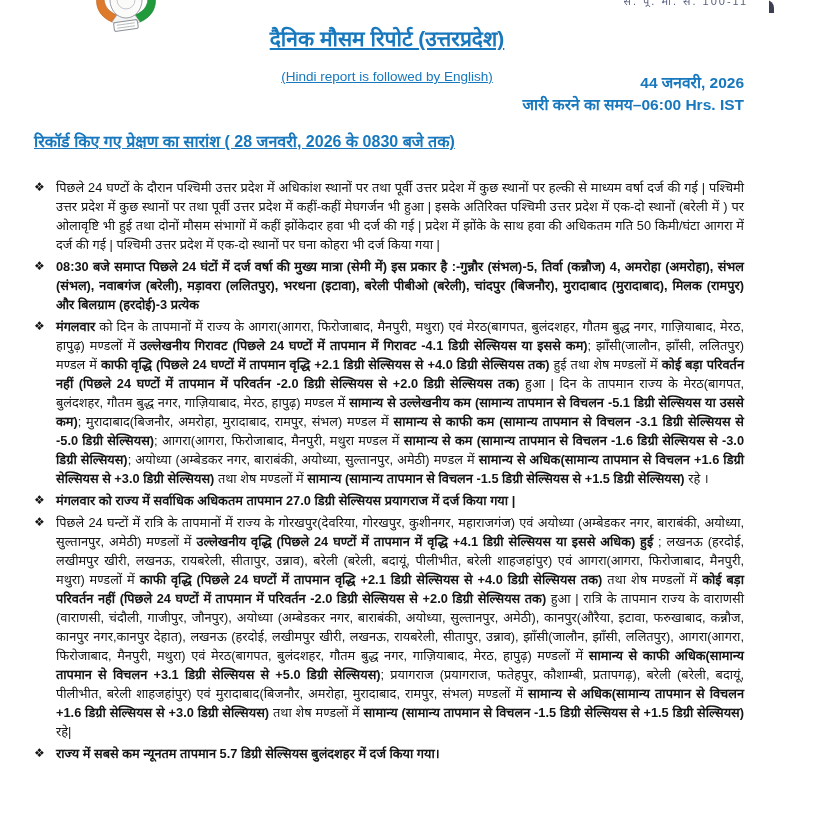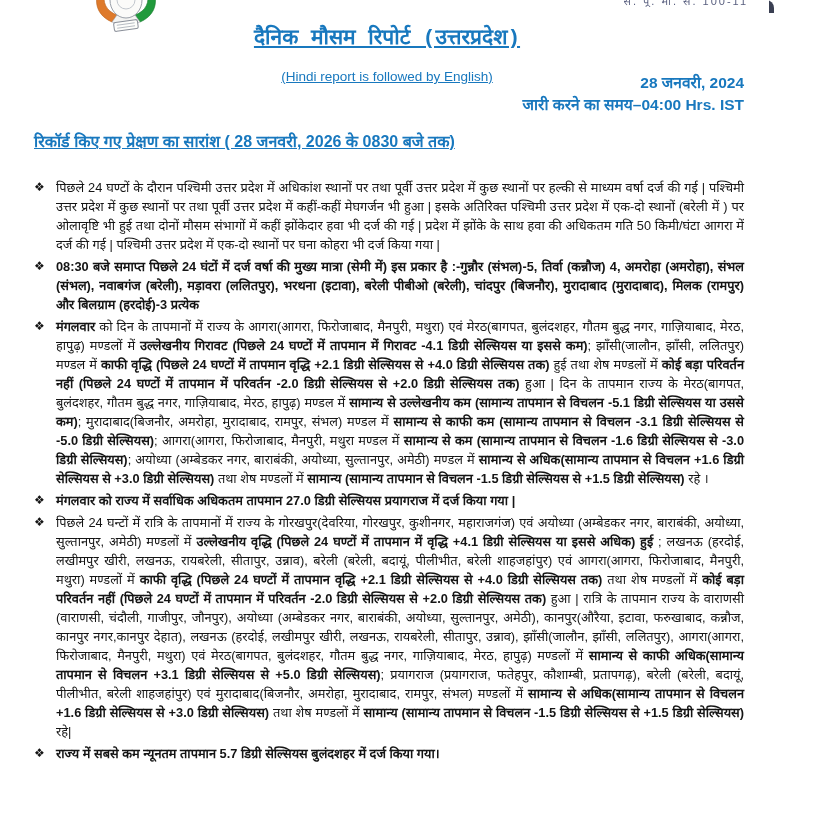--- a/index.html
+++ b/index.html
@@ -17,21 +17,21 @@
   .ref-fragment span{display:block;margin-top:-7px;}
   .edge-sliver{position:absolute;top:0;right:0;width:5px;height:13px;background:#3a3f52;}
 
   
   .logo{position:absolute;left:84px;top:-26px;width:84px;height:60px;}
 
   
   .hdr{padding-top:27px;text-align:center;}
   .title{
     display:inline-block;color:#1878BE;font-weight:700;font-size:21px;
-    text-decoration:underline;line-height:1.15;font-family:Liberation Mono, monospace;
+    text-decoration:underline;line-height:1.15;
   }
   .subtitle{
     display:block;color:#1878BE;font-size:13.5px;text-decoration:underline;margin-top:18px;
   }
   .date-block{
     position:absolute;right:30px;top:72px;text-align:right;color:#1878BE;font-weight:700;
     font-size:15.5px;line-height:1.45;
   }
 
   .section-heading{
@@ -75,22 +75,22 @@
       </g>
     </svg>
   </div>
 
   <div class="hdr">
     <span class="title">दैनिक मौसम रिपोर्ट (उत्तरप्रदेश)</span>
     <span class="subtitle">(Hindi report is followed by English)</span>
   </div>
 
   <div class="date-block">
-    <div>28 जनवरी, 2024</div>
-    <div>जारी करने का समय–04:00 Hrs. IST</div>
+    <div>44 जनवरी, 2026</div>
+    <div>जारी करने का समय–06:00 Hrs. IST</div>
   </div>
 
   <div class="section-heading">रिकॉर्ड किए गए प्रेक्षण का सारांश ( 28 जनवरी, 2026 के 0830 बजे तक)</div>
 
   <ul class="bullets">
       <li><span class="marker">❖</span><span class="bullet-text"><span>पिछले 24 घण्टों के दौरान पश्चिमी उत्तर प्रदेश में अधिकांश स्थानों पर तथा पूर्वी उत्तर प्रदेश में कुछ स्थानों पर हल्की से माध्यम वर्षा दर्ज की गई | पश्चिमी उत्तर प्रदेश में कुछ स्थानों पर तथा पूर्वी उत्तर प्रदेश में कहीं-कहीं मेघगर्जन भी हुआ | इसके अतिरिक्त पश्चिमी उत्तर प्रदेश में एक-दो स्थानों (बरेली में ) पर  ओलावृष्टि भी हुई तथा दोनों मौसम संभागों में कहीं झोंकेदार हवा भी दर्ज की गई | प्रदेश में झोंके के साथ हवा की अधिकतम गति 50 किमी/घंटा आगरा में दर्ज की गई |  पश्चिमी उत्तर प्रदेश में एक-दो स्थानों पर घना कोहरा भी दर्ज किया गया |</span></span></li>
       <li class="all-bold"><span class="marker">❖</span><span class="bullet-text"><span class="bd">08:30 बजे समाप्त पिछले 24 घंटों में दर्ज वर्षा की मुख्य मात्रा (सेमी में) इस प्रकार है :-गुन्नौर (संभल)-5, तिर्वा (कन्नौज) 4, अमरोहा (अमरोहा), संभल (संभल), नवाबगंज (बरेली), मड़ावरा (ललितपुर), भरथना (इटावा), बरेली पीबीओ (बरेली), चांदपुर (बिजनौर), मुरादाबाद (मुरादाबाद), मिलक (रामपुर) और बिलग्राम (हरदोई)-3 प्रत्येक</span></span></li>
       <li><span class="marker">❖</span><span class="bullet-text"><span class="bd">मंगलवार</span><span> को दिन के तापमानों में राज्य के आगरा(आगरा, फिरोजाबाद, मैनपुरी, मथुरा) एवं  मेरठ(बागपत, बुलंदशहर, गौतम बुद्ध नगर, गाज़ियाबाद, मेरठ, हापुढ़) मण्डलों में </span><span class="bd">उल्लेखनीय गिरावट  (पिछले 24 घण्टों में तापमान में गिरावट -4.1 डिग्री सेल्सियस या इससे कम)</span><span>; झाँसी(जालौन, झाँसी, ललितपुर) मण्डल में </span><span class="bd">काफी वृद्धि (पिछले 24 घण्टों में तापमान वृद्धि +2.1 डिग्री सेल्सियस से +4.0 डिग्री सेल्सियस तक)</span><span> हुई  तथा शेष  मण्डलों में </span><span class="bd">कोई बड़ा परिवर्तन नहीं  (पिछले 24 घण्टों में तापमान में परिवर्तन -2.0 डिग्री सेल्सियस से +2.0 डिग्री सेल्सियस तक)</span><span> हुआ | दिन के  तापमान राज्य के मेरठ(बागपत, बुलंदशहर, गौतम बुद्ध नगर, गाज़ियाबाद, मेरठ, हापुढ़) मण्डल  में </span><span class="bd">सामान्य से उल्लेखनीय कम (सामान्य तापमान से विचलन -5.1  डिग्री सेल्सियस या उससे कम)</span><span>; मुरादाबाद(बिजनौर, अमरोहा, मुरादाबाद, रामपुर, संभल) मण्डल में  </span><span class="bd">सामान्य से काफी कम (सामान्य तापमान से विचलन -3.1  डिग्री सेल्सियस से -5.0  डिग्री सेल्सियस)</span><span>; आगरा(आगरा, फिरोजाबाद, मैनपुरी, मथुरा मण्डल में  </span><span class="bd">सामान्य से कम (सामान्य तापमान से विचलन -1.6 डिग्री सेल्सियस से -3.0 डिग्री सेल्सियस)</span><span>; अयोध्या (अम्बेडकर नगर, बाराबंकी, अयोध्या, सुल्तानपुर, अमेठी) मण्डल में </span><span class="bd">सामान्य से अधिक(सामान्य तापमान से विचलन +1.6 डिग्री सेल्सियस से +3.0 डिग्री सेल्सियस)</span><span> तथा शेष मण्डलों  में </span><span class="bd">सामान्य (सामान्य तापमान से विचलन -1.5 डिग्री सेल्सियस से +1.5 डिग्री सेल्सियस)</span><span> रहे ।</span></span></li>
       <li class="all-bold"><span class="marker">❖</span><span class="bullet-text"><span class="bd">मंगलवार को राज्य में सर्वाधिक अधिकतम तापमान 27.0  डिग्री सेल्सियस प्रयागराज में दर्ज किया गया |</span></span></li>
       <li><span class="marker">❖</span><span class="bullet-text"><span>पिछले 24 घन्टों में रात्रि के तापमानों में राज्य के गोरखपुर(देवरिया, गोरखपुर, कुशीनगर, महाराजगंज) एवं अयोध्या (अम्बेडकर नगर, बाराबंकी, अयोध्या, सुल्तानपुर, अमेठी) मण्डलों में </span><span class="bd">उल्लेखनीय वृद्धि (पिछले 24 घण्टों में तापमान में वृद्धि +4.1 डिग्री सेल्सियस या इससे अधिक) हुई</span><span> ; लखनऊ (हरदोई, लखीमपुर खीरी, लखनऊ, रायबरेली, सीतापुर, उन्नाव), बरेली (बरेली, बदायूं, पीलीभीत, बरेली शाहजहांपुर) एवं आगरा(आगरा, फिरोजाबाद, मैनपुरी, मथुरा) मण्डलों में  </span><span class="bd">काफी वृद्धि (पिछले 24 घण्टों में तापमान वृद्धि +2.1 डिग्री सेल्सियस से +4.0 डिग्री सेल्सियस तक)</span><span>  तथा शेष मण्डलों में </span><span class="bd">कोई बड़ा परिवर्तन नहीं  (पिछले 24 घण्टों में तापमान में परिवर्तन -2.0 डिग्री सेल्सियस से +2.0 डिग्री सेल्सियस तक)</span><span> हुआ | रात्रि के तापमान राज्य  के वाराणसी (वाराणसी, चंदौली, गाजीपुर, जौनपुर), अयोध्या (अम्बेडकर नगर, बाराबंकी, अयोध्या, सुल्तानपुर, अमेठी), कानपुर(औरैया, इटावा, फरुखाबाद, कन्नौज, कानपुर नगर,कानपुर देहात), लखनऊ (हरदोई, लखीमपुर खीरी, लखनऊ, रायबरेली, सीतापुर, उन्नाव), झाँसी(जालौन, झाँसी, ललितपुर), आगरा(आगरा, फिरोजाबाद, मैनपुरी, मथुरा) एवं मेरठ(बागपत, बुलंदशहर, गौतम बुद्ध नगर, गाज़ियाबाद, मेरठ, हापुढ़) मण्डलों में </span><span class="bd">सामान्य से काफी अधिक(सामान्य तापमान से विचलन +3.1 डिग्री सेल्सियस से +5.0 डिग्री सेल्सियस)</span><span>; प्रयागराज (प्रयागराज, फतेहपुर, कौशाम्बी,  प्रतापगढ़), बरेली (बरेली, बदायूं, पीलीभीत, बरेली शाहजहांपुर) एवं  मुरादाबाद(बिजनौर, अमरोहा, मुरादाबाद, रामपुर, संभल) मण्डलों में </span><span class="bd">सामान्य से अधिक(सामान्य तापमान से विचलन +1.6 डिग्री सेल्सियस से +3.0 डिग्री सेल्सियस)</span><span> तथा शेष मण्डलों में </span><span class="bd">सामान्य (सामान्य तापमान से विचलन -1.5 डिग्री सेल्सियस से +1.5 डिग्री सेल्सियस)</span><span> रहे|</span></span></li>

